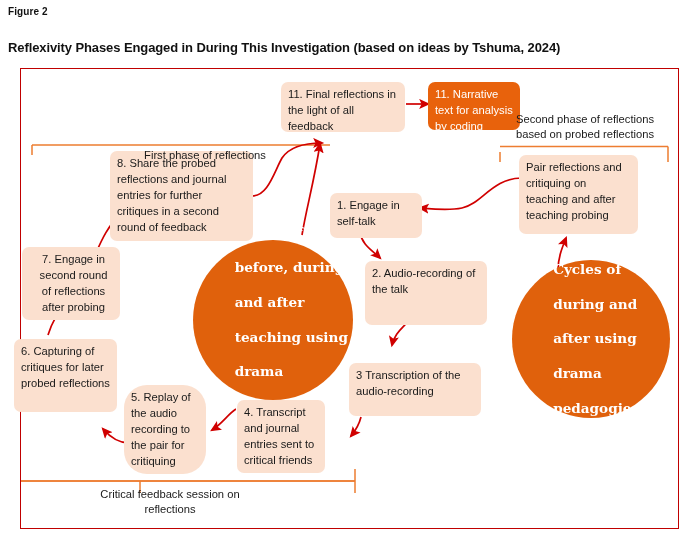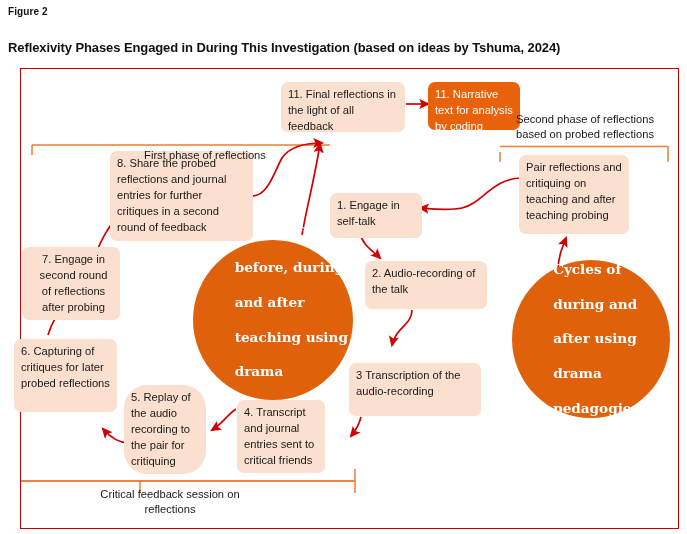--- a/index.html
+++ b/index.html
@@ -141,25 +141,25 @@
 <div class="box ctr" style="left:22px;top:247px;width:98px;height:73px;">7. Engage in second round of reflections after probing</div>
 
 <div class="box" style="left:14px;top:339px;width:103px;height:73px;">6. Capturing of critiques for later probed reflections</div>
 
 <div class="box" style="left:124px;top:385px;width:82px;height:89px;border-radius:23px;">5. Replay of the audio recording to the pair for critiquing</div>
 
 <div class="box" style="left:237px;top:400px;width:88px;height:73px;">4. Transcript and journal entries sent to critical friends</div>
 
 <div class="box" style="left:349px;top:363px;width:132px;height:53px;">3 Transcription of the audio-recording</div>
 
-<div class="box" style="left:365px;top:261px;width:122px;height:48px;">2. Audio-recording of the talk</div>
+<div class="box" style="left:365px;top:261px;width:122px;height:64px;">2. Audio-recording of the talk</div>
 
 <div class="box" style="left:330px;top:193px;width:92px;height:45px;">1. Engage in self-talk</div>
 
-<div class="box" style="left:519px;top:155px;width:110px;height:79px;">Pair reflections and critiquing on teaching and after teaching probing</div>
+<div class="box" style="left:519px;top:155px;width:119px;height:79px;">Pair reflections and critiquing on teaching and after teaching probing</div>
 
 <div class="brlabel" style="left:120px;top:120px;width:170px;margin-top:28px;">First phase of reflections</div>
 
 <div class="brlabel" style="left:497px;top:112px;width:176px;">
   <span>Second phase of reflections</span><br>
   <span>based on probed reflections</span>
 </div>
 
 <div class="brlabel" style="left:55px;top:487px;width:230px;">
   <span>Critical feedback session on</span><br>

